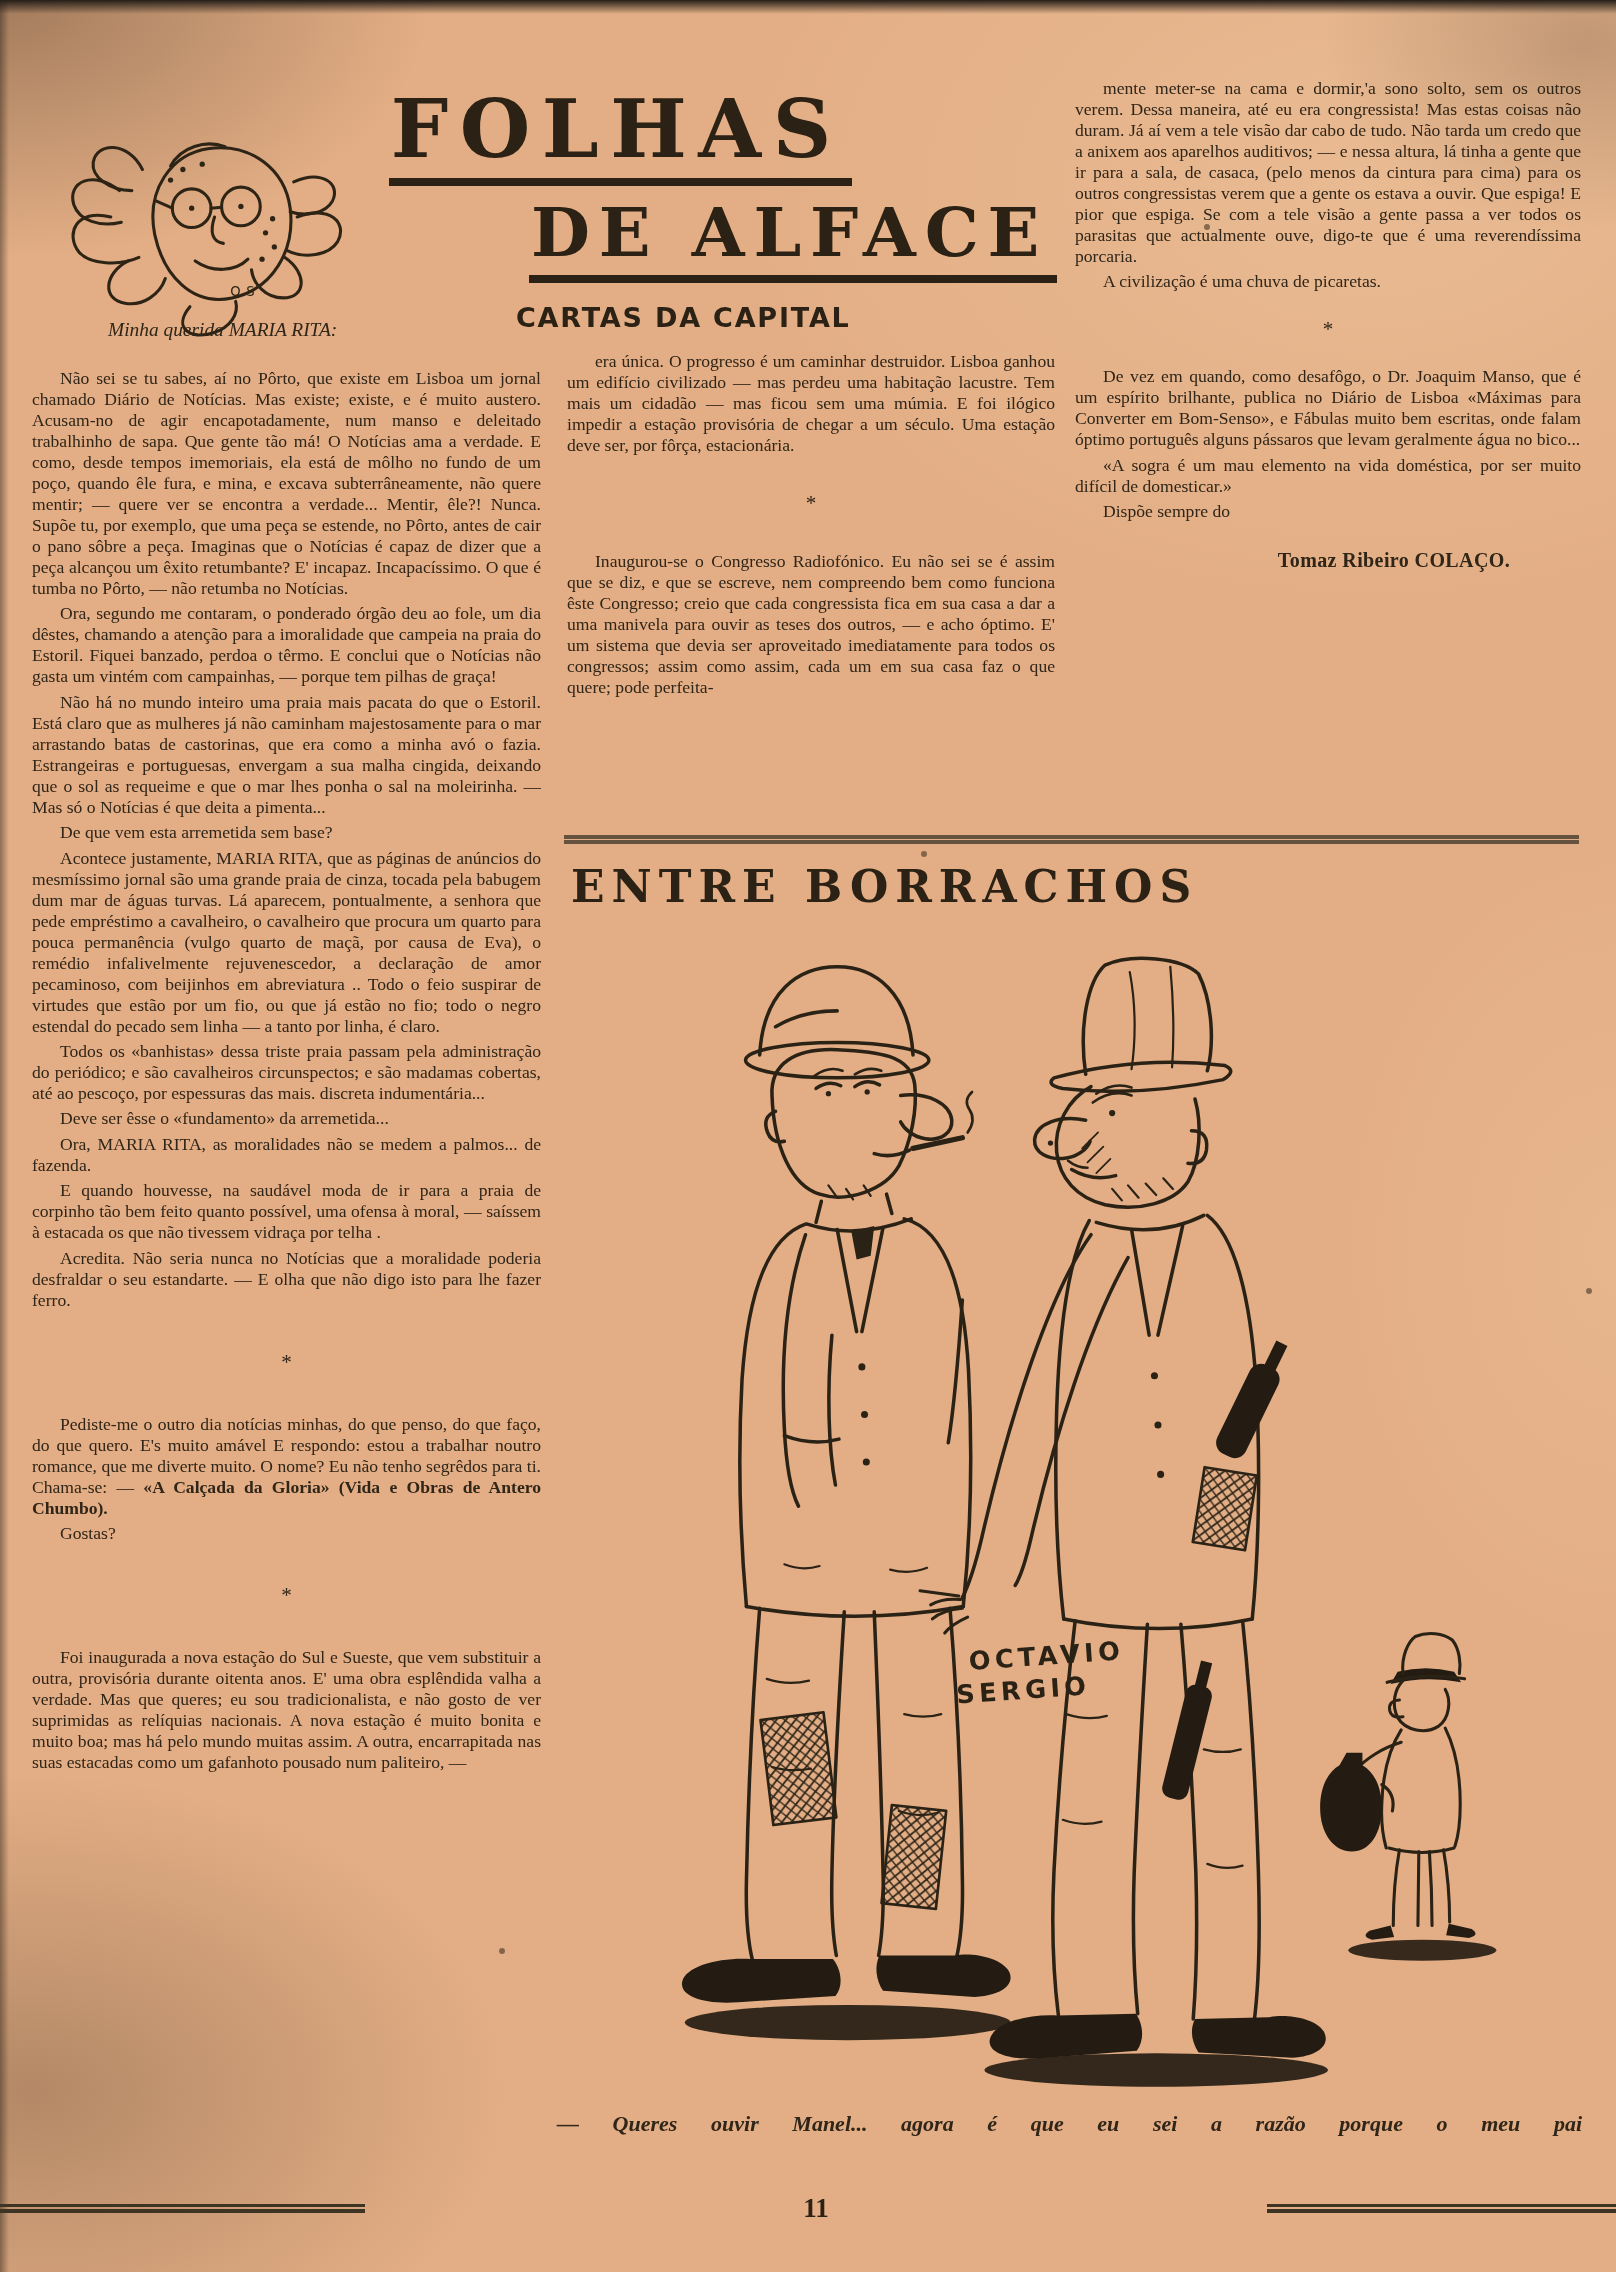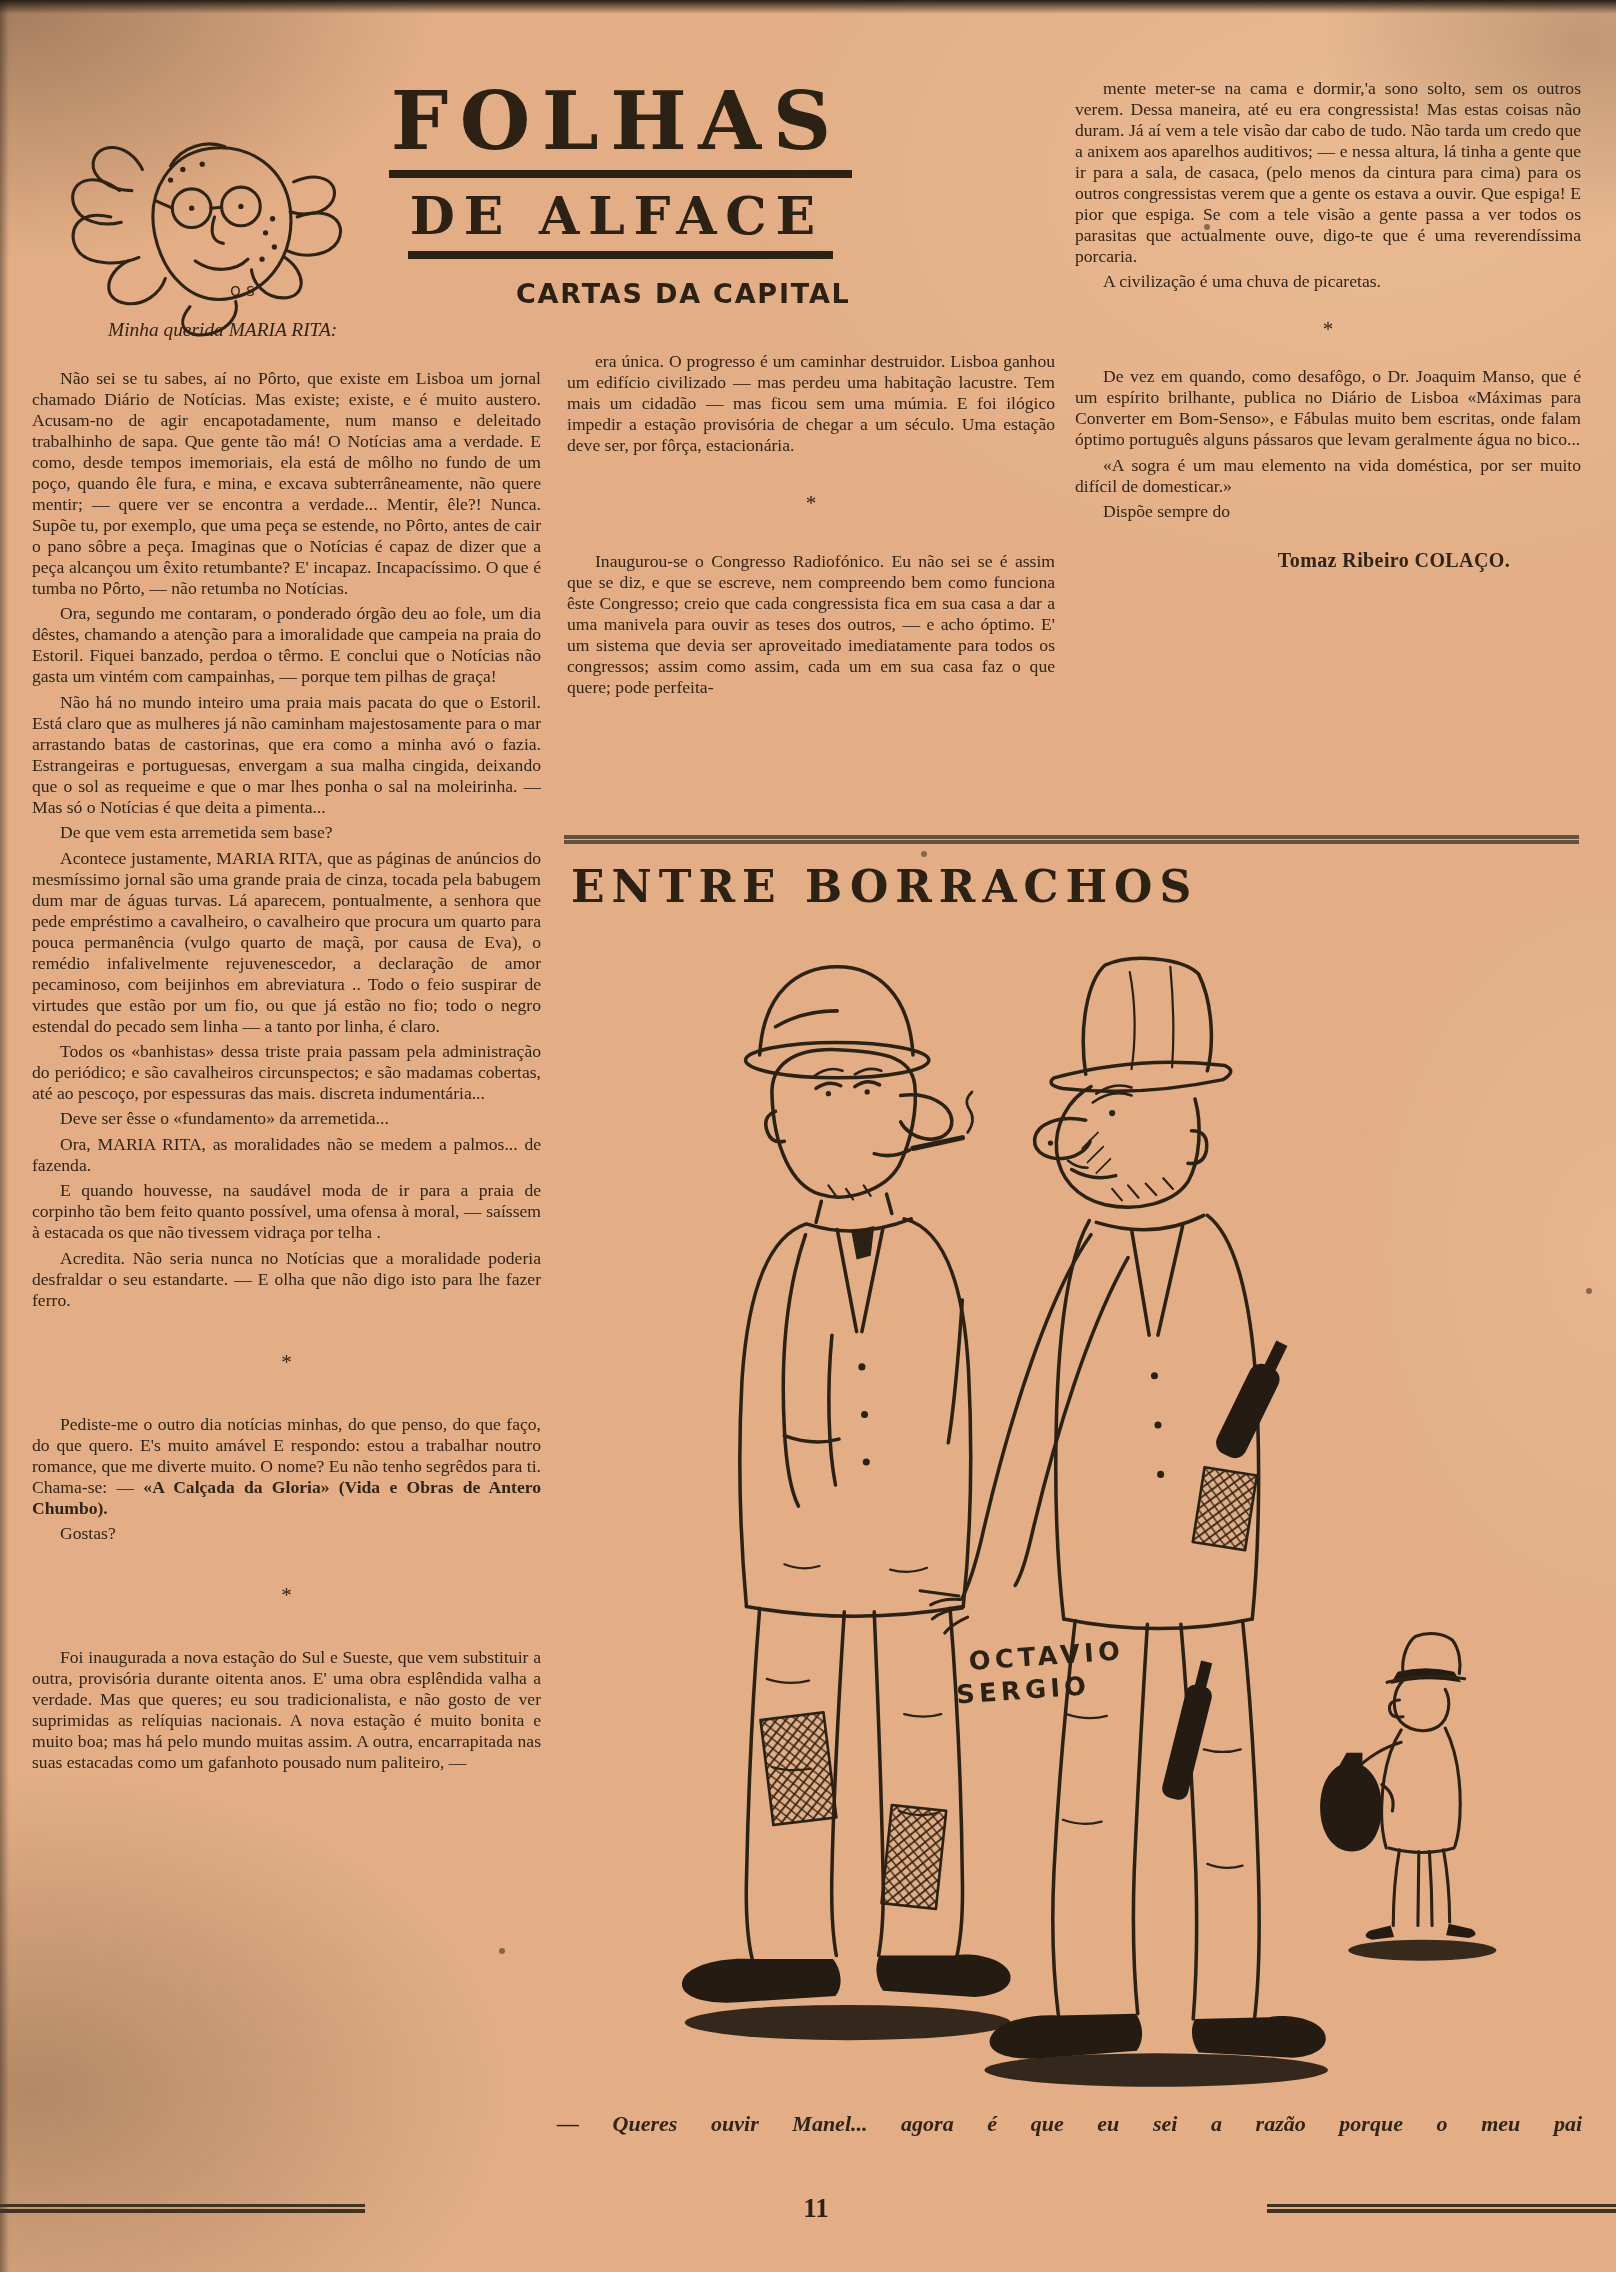--- a/index.html
+++ b/index.html
@@ -16,27 +16,27 @@
     color:#2f2518;
   }
   .edge-top{position:absolute;top:0;left:0;right:0;height:14px;
     background:linear-gradient(180deg,#261f18 0%, rgba(38,31,24,0.55) 45%, rgba(38,31,24,0) 100%);}
   .edge-left{position:absolute;top:0;left:0;bottom:0;width:8.8px;
     background:linear-gradient(90deg, rgba(38,31,24,0.45), rgba(38,31,24,0));}
   .speck{position:absolute;width:6.2px;height:6.2px;border-radius:50%;background:rgba(40,28,16,0.5);}
 
   
   .logo{position:absolute;left:58px;top:85px;width:299px;height:264px;}
-  .title-block{position:absolute;left:352px;top:80px;width:705px;}
+  .title-block{position:absolute;left:352px;top:88px;width:705px;}
   .title-l1,.title-l2{
     font-family:"DejaVu Serif", serif; font-weight:bold; line-height:1;
     color:#2b2114; display:block;
   }
   .title-l1{font-size:81px; letter-spacing:11.5px; margin-left:37px;}
-  .title-l2{font-size:52px; letter-spacing:8.8px; margin-left:56px; margin-top:12.3px;}
+  .title-l2{font-size:68px; letter-spacing:8.8px; margin-left:56px; margin-top:12.3px;text-align:right;}
   .title-l1 span, .title-l2 span{display:inline-block;border-bottom:8px solid #2b2114;padding:0 8.8px 8.8px 1.8px;}
   .subtitle{
     font-family:"DejaVu Sans", sans-serif; font-weight:bold; font-size:27px;
     letter-spacing:1.8px; margin:19.4px 0 0 164px; color:#2b2114;
   }
 
   
   .col{position:absolute; font-size:17.6px; line-height:21px; text-align:justify;}
   .col-left{left:32px; top:319px; width:509px; height:1885px; overflow:hidden;}
   .col-mid{left:567px; top:351px; width:488px; height:483px; overflow:hidden;}

